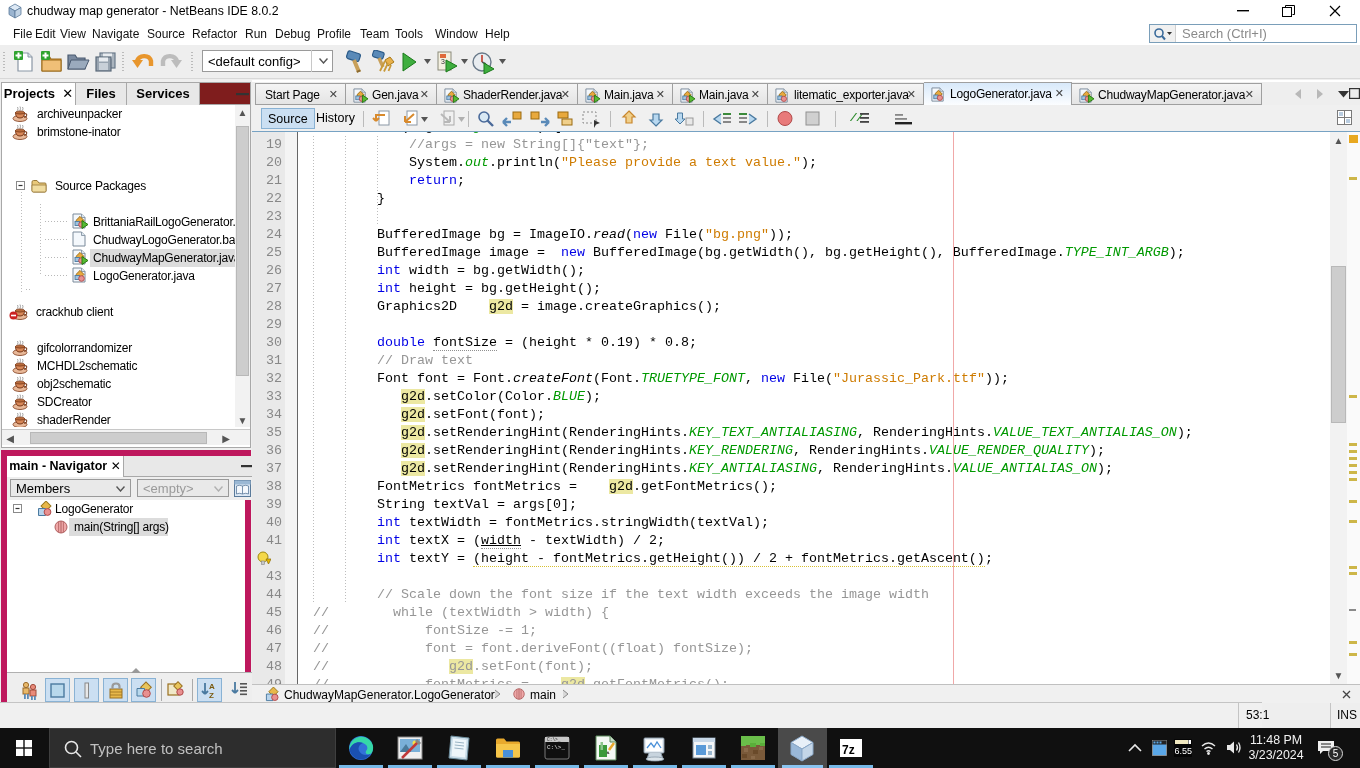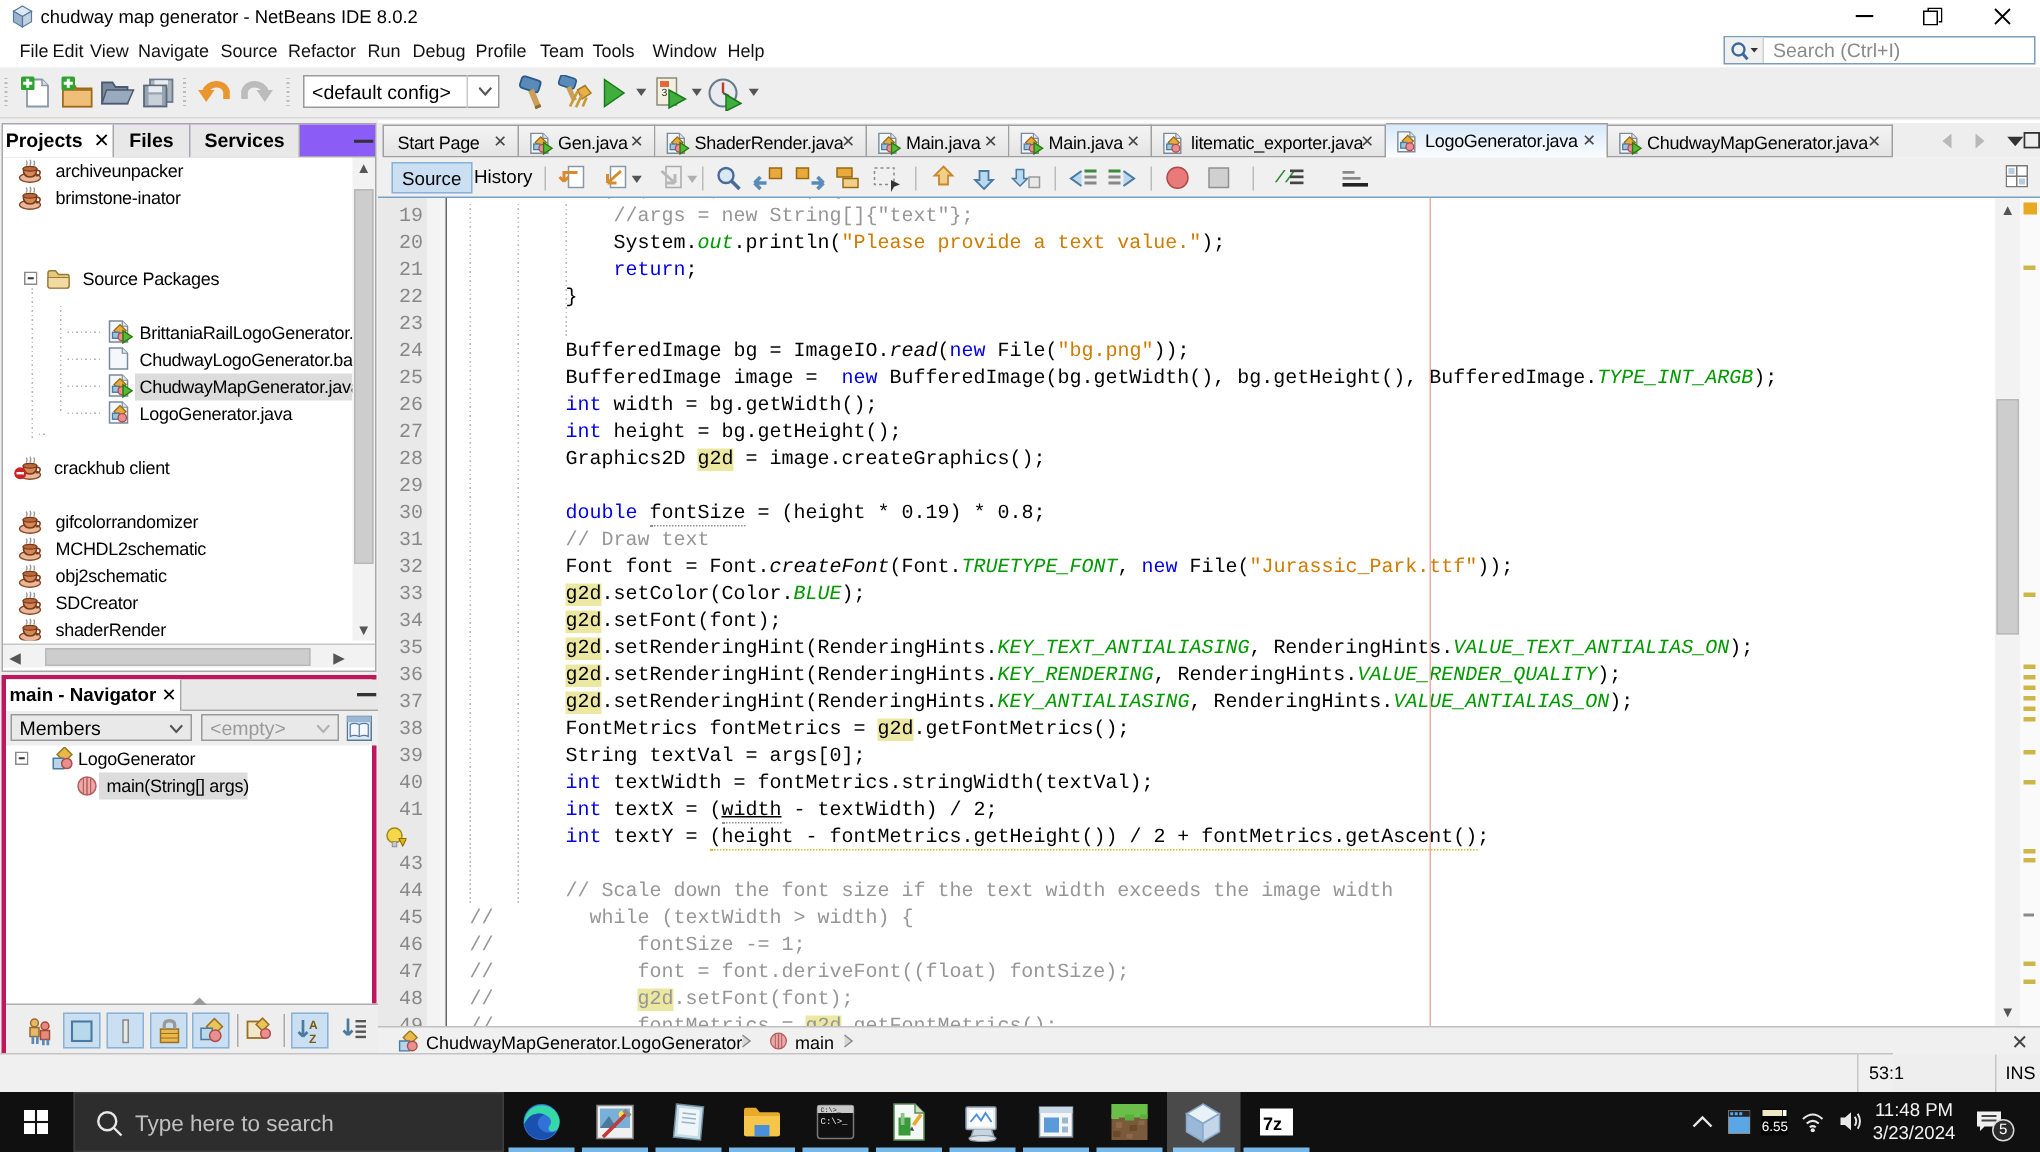--- a/index.html
+++ b/index.html
@@ -16,33 +16,33 @@
 #searchseg { position:absolute; left:0; top:0; width:26px; height:17px; background:#f0f0f0; border-right:1px solid #d0d0d0; }
 #searchph { position:absolute; left:32px; top:1px; font-size:13px; color:#8a8a8a; }
 
 #toolbar { position:absolute; left:0; top:45px; width:1360px; height:34px; background:#eeeeee; border-bottom:1px solid #d8d8d8; }
 .grip { position:absolute; top:7px; width:2px; height:20px; background-image:repeating-linear-gradient(#bbb 0 1px, transparent 1px 3px); }
 #cfgcombo { position:absolute; left:202px; top:5px; width:131px; height:22px; background:#fff; border:1px solid #9a9a9a; font-size:13px; color:#000; padding:3px 0 0 5px; }
 #cfgarrow { position:absolute; left:311px; top:5px; width:22px; height:22px; border-left:1px solid #c8c8c8; }
 
 #leftcol { position:absolute; left:0; top:80px; width:252px; height:622px; background:#eeeeee; }
 #projpanel { position:absolute; left:1px; top:2px; width:250px; height:366px; background:#fff; border:1px solid #a8a8a8; }
-#projtabs { position:absolute; left:0; top:0; width:248px; height:22px; background:#8b5cf6; border-bottom:1px solid #a8a8a8; }
+#projtabs { position:absolute; left:0; top:0; width:248px; height:22px; background:#7f1d1d; border-bottom:1px solid #a8a8a8; }
 .ptab { position:absolute; top:0; height:22px; border-right:1px solid #a8a8a8; background:#e8e8e8; font-size:13px; font-weight:bold; padding-top:3px; text-align:center; }
 .ptab.active { background:#fff; }
 #projtree { position:absolute; left:0; top:22px; width:233px; height:322px; background:#fff; overflow:hidden; }
 .trow { position:absolute; left:0; height:18px; width:233px; font-size:12px; letter-spacing:-0.2px; white-space:nowrap; }
 .trow .lbl { position:absolute; top:2px; color:#000; }
 .sel { background:#dcdcdc; }
 
 .sbv { position:absolute; background:#f2f2f2; }
 .sbthumb { position:absolute; background:#cdcdcd; border:1px solid #b8b8b8; }
 .sbarrow { position:absolute; font-size:10px; color:#555; text-align:center; }
 
-#navpanel { position:absolute; left:1px; top:370px; width:250px; height:252px; background:#fff; border:3px solid #be185d; }
+#navpanel { position:absolute; left:1px; top:370px; width:250px; height:252px; background:#fff; border:6px solid #be185d; }
 #navtabs { position:absolute; left:0; top:0; width:248px; height:21px; background:#e8e8e8; border-bottom:1px solid #a8a8a8; }
 #navcombos { position:absolute; left:0; top:21px; width:248px; height:23px; background:#eeeeee; }
 .combo { position:absolute; height:18px; border:1px solid #9a9a9a; background:#e9e9e9; font-size:13px; padding:1px 0 0 5px; }
 #navtoolbar { position:absolute; left:0; top:216px; width:248px; height:34px; background:#eeeeee; border-top:1px solid #b0b0b0; }
 .ntb { position:absolute; top:5px; width:25px; height:24px; }
 .ntb.tog { background:#cbdff2; border:1px solid #89b2d4; }
 
 #editor { position:absolute; left:252px; top:80px; width:1108px; height:622px; background:#fff; }
 #edtabs { position:absolute; left:0; top:2px; width:1108px; height:23px; background:#eeeeee; }
 .etab { position:absolute; top:1px; height:22px; background:linear-gradient(#f4f4f4,#e4e4e4); border:1px solid #9f9f9f; border-left:none; font-size:12px; color:#000; white-space:nowrap; }
@@ -60,21 +60,21 @@
 #glyphband { position:absolute; left:33px; top:0; width:12px; height:552px; background:#f4f4f4; }
 #gutline { position:absolute; left:45px; top:0; width:1px; height:552px; background:#666; }
 .lnum { position:absolute; width:30px; text-align:right; font-family:"Liberation Mono", monospace; font-size:13.33px; line-height:18px; color:#888; }
 #codelines { position:absolute; left:0; top:0; }
 .cl-line { position:absolute; left:61px; height:18px; font-family:"Liberation Mono", monospace; font-size:13.33px; line-height:18px; white-space:pre; color:#000; }
 .k { color:#0000e6; }
 .s { color:#ce7b00; }
 .c { color:#969696; }
 .gi { color:#009900; font-style:italic; }
 .it { font-style:italic; }
-.hl { background:#ece8a2; }
+.hl { background:#ece8a2;margin-left:24px; }
 .wvg { border-bottom:1px dotted #909090; }
 .wvy { border-bottom:1.5px dotted #d8c030; }
 .guide { position:absolute; width:1px; background-image:repeating-linear-gradient(#bdbdbd 0 1px, transparent 1px 3px); }
 #margin80 { position:absolute; left:701px; top:0; width:1px; height:552px; background:#f0a8a8; }
 
 #edvscroll { position:absolute; left:1078px; top:52px; width:17px; height:552px; background:#f2f2f2; }
 #edstripe { position:absolute; left:1095px; top:52px; width:13px; height:552px; background:#fafafa; }
 .mark { position:absolute; left:2px; width:8px; height:3px; background:#cdb648; }
 
 #breadcrumb { position:absolute; left:0; top:604px; width:1108px; height:19px; background:#f0f0f0; border-top:1px solid #c0c0c0; font-size:12px; color:#000; }

